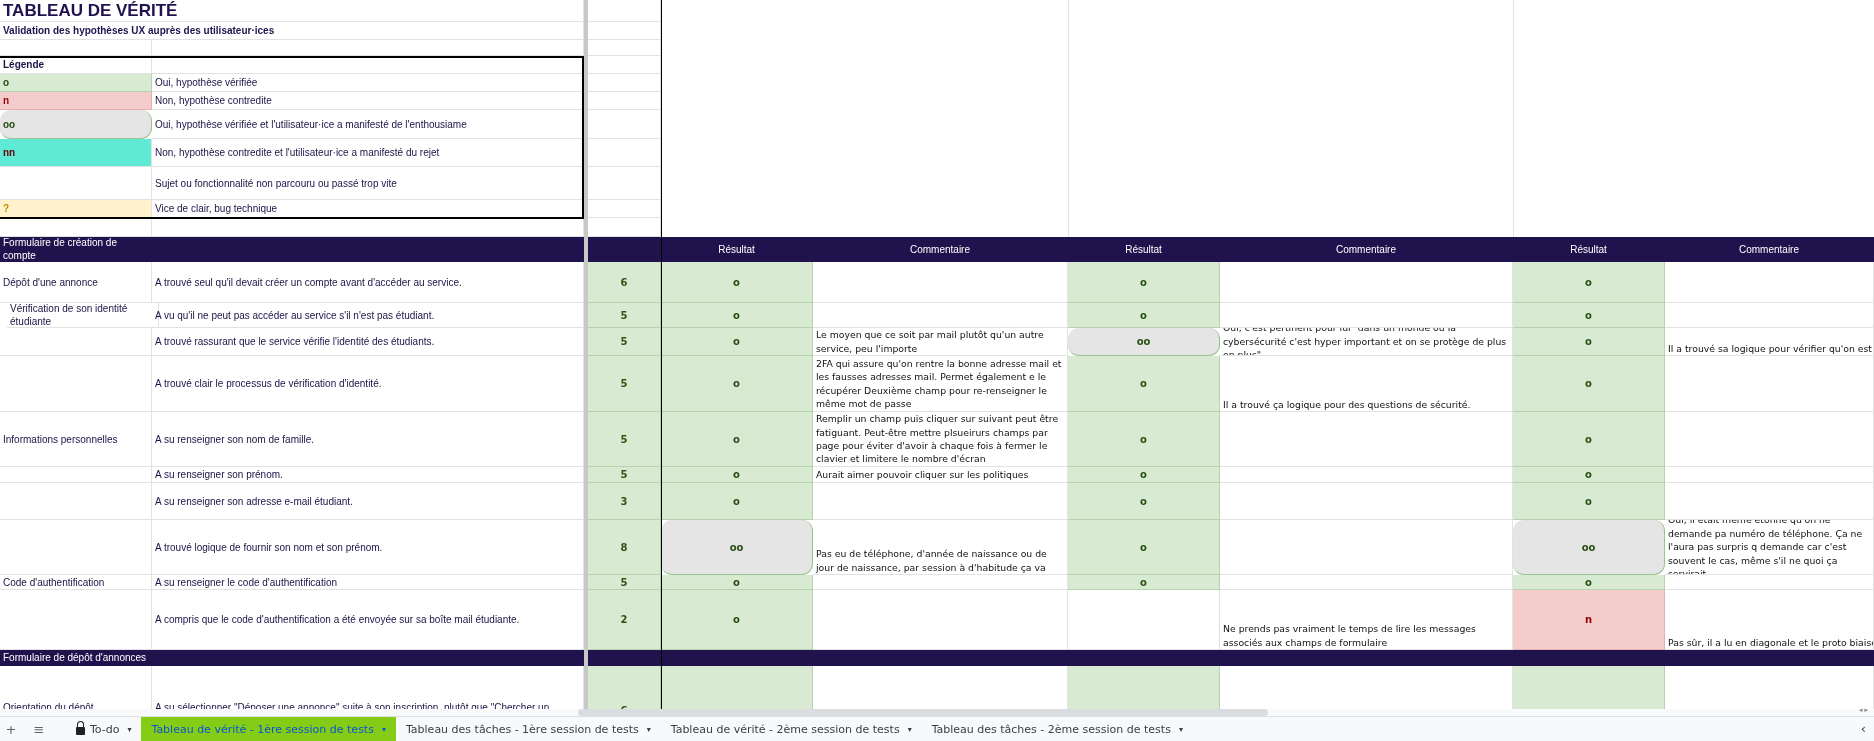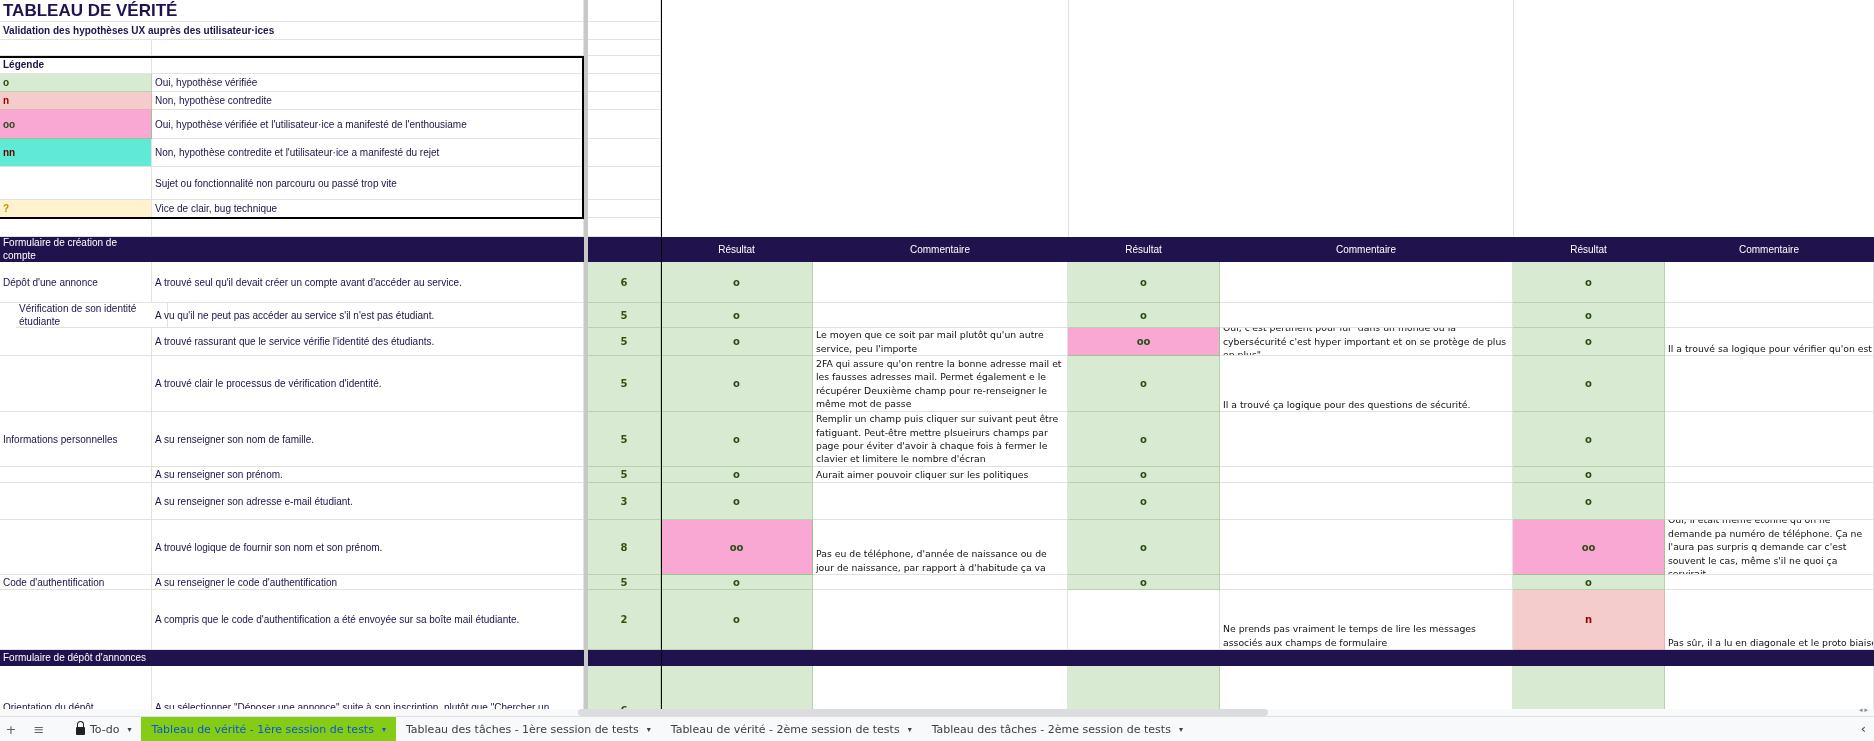--- a/index.html
+++ b/index.html
@@ -2,21 +2,21 @@
 <html><head>
 <meta charset="utf-8">
 <style>
   html,body{margin:0;padding:0;}
   body{width:1874px;height:741px;overflow:hidden;background:#fff;font-family:"Liberation Sans",sans-serif;color:#1e1245;position:relative;}
   .grid{position:absolute;left:0;top:0;width:1874px;height:716px;overflow:hidden;}
   .cell{position:absolute;box-sizing:border-box;border-right:1px solid #e2e2e2;border-bottom:1px solid #e2e2e2;font-size:10px;display:flex;align-items:center;padding:0 3px;overflow:hidden;line-height:13px;}
   .center{justify-content:center;text-align:center;}
   .bottom{align-items:flex-end;}
   .g1{background:#d9ead3;border-right:1px solid #b6d3ae;border-bottom:1px solid #b6d3ae;}
-  .g2{background:#f9a8d4;border-right:1px solid #9cc38e;border-bottom:1px solid #9cc38e;}
+  .g2{background:#e5e5e5;border-right:1px solid #9cc38e;border-bottom:1px solid #9cc38e;border-radius:11px;}
   .r1{background:#f4cccc;border-right:1px solid #e6b0b0;border-bottom:1px solid #e6b0b0;}
   .r2{background:#5eead4;}
   .y1{background:#fff2cc;}
   .dark{background:#20124d;color:#fff;border-color:#20124d;}
   .res{font-weight:bold;color:#274e13;font-family:"DejaVu Sans",sans-serif;font-size:10px;}
   .resn{font-weight:bold;color:#990000;font-family:"DejaVu Sans",sans-serif;font-size:10px;}
   .num{font-weight:bold;color:#38500f;font-family:"DejaVu Sans",sans-serif;font-size:10px;}
   .comment{font-family:"DejaVu Sans",sans-serif;font-size:9.3px;color:#111;line-height:13.4px;white-space:normal;padding:0 3px;}
   .title{font-size:17px;font-weight:bold;color:#20124d;}
   .subtitle{font-size:10px;font-weight:bold;color:#20124d;}
@@ -98,21 +98,21 @@
   <div class="cell" style="left:0;top:262px;width:152px;height:41px;">Dépôt d'une annonce</div>
   <div class="cell" style="left:152px;top:262px;width:432px;height:41px;">A trouvé seul qu'il devait créer un compte avant d'accéder au service.</div>
   <div class="cell g1 center num" style="left:588px;top:262px;width:73px;height:41px;">6</div>
   <div class="cell g1 center res" style="left:661px;top:262px;width:152px;height:41px;">o</div>
   <div class="cell comment" style="left:813px;top:262px;width:255px;height:41px;"></div>
   <div class="cell g1 center res" style="left:1068px;top:262px;width:152px;height:41px;">o</div>
   <div class="cell comment" style="left:1220px;top:262px;width:293px;height:41px;"></div>
   <div class="cell g1 center res" style="left:1513px;top:262px;width:152px;height:41px;">o</div>
   <div class="cell comment" style="left:1665px;top:262px;width:209px;height:41px;"></div>
 
-  <div class="cell" style="left:16px;top:303px;width:152px;height:25px;">Vérification de son identité étudiante</div>
+  <div class="cell" style="left:7px;top:303px;width:152px;height:25px;">Vérification de son identité étudiante</div>
   <div class="cell" style="left:152px;top:303px;width:432px;height:25px;">A vu qu'il ne peut pas accéder au service s'il n'est pas étudiant.</div>
   <div class="cell g1 center num" style="left:588px;top:303px;width:73px;height:25px;">5</div>
   <div class="cell g1 center res" style="left:661px;top:303px;width:152px;height:25px;">o</div>
   <div class="cell comment" style="left:813px;top:303px;width:255px;height:25px;"></div>
   <div class="cell g1 center res" style="left:1068px;top:303px;width:152px;height:25px;">o</div>
   <div class="cell comment" style="left:1220px;top:303px;width:293px;height:25px;"></div>
   <div class="cell g1 center res" style="left:1513px;top:303px;width:152px;height:25px;">o</div>
   <div class="cell comment" style="left:1665px;top:303px;width:209px;height:25px;"></div>
 
   <div class="cell" style="left:0;top:328px;width:152px;height:28px;"></div>
@@ -162,21 +162,21 @@
   <div class="cell comment" style="left:813px;top:483px;width:255px;height:37px;"></div>
   <div class="cell g1 center res" style="left:1068px;top:483px;width:152px;height:37px;">o</div>
   <div class="cell comment" style="left:1220px;top:483px;width:293px;height:37px;"></div>
   <div class="cell g1 center res" style="left:1513px;top:483px;width:152px;height:37px;">o</div>
   <div class="cell comment" style="left:1665px;top:483px;width:209px;height:37px;"></div>
 
   <div class="cell" style="left:0;top:520px;width:152px;height:55px;"></div>
   <div class="cell" style="left:152px;top:520px;width:432px;height:55px;">A trouvé logique de fournir son nom et son prénom.</div>
   <div class="cell g1 center num" style="left:588px;top:520px;width:73px;height:55px;">8</div>
   <div class="cell g2 center res" style="left:661px;top:520px;width:152px;height:55px;">oo</div>
-  <div class="cell comment bottom" style="left:813px;top:520px;width:255px;height:55px;">Pas eu de téléphone, d'année de naissance ou de jour de naissance, par rapport à d'habitude ça va</div>
+  <div class="cell comment bottom" style="left:813px;top:520px;width:255px;height:55px;">Pas eu de téléphone, d'année de naissance ou de jour de naissance, par session à d'habitude ça va</div>
   <div class="cell g1 center res" style="left:1068px;top:520px;width:152px;height:55px;">o</div>
   <div class="cell comment" style="left:1220px;top:520px;width:293px;height:55px;"></div>
   <div class="cell g2 center res" style="left:1513px;top:520px;width:152px;height:55px;">oo</div>
   <div class="cell comment" style="left:1665px;top:520px;width:209px;height:55px;">Oui, il était même étonné qu'on ne demande pa numéro de téléphone. Ça ne l'aura pas surpris q demande car c'est souvent le cas, même s'il ne quoi ça servirait.</div>
 
   <div class="cell" style="left:0;top:575px;width:152px;height:15px;">Code d'authentification</div>
   <div class="cell" style="left:152px;top:575px;width:432px;height:15px;">A su renseigner le code d'authentification</div>
   <div class="cell g1 center num" style="left:588px;top:575px;width:73px;height:15px;">5</div>
   <div class="cell g1 center res" style="left:661px;top:575px;width:152px;height:15px;">o</div>
   <div class="cell comment" style="left:813px;top:575px;width:255px;height:15px;"></div>

